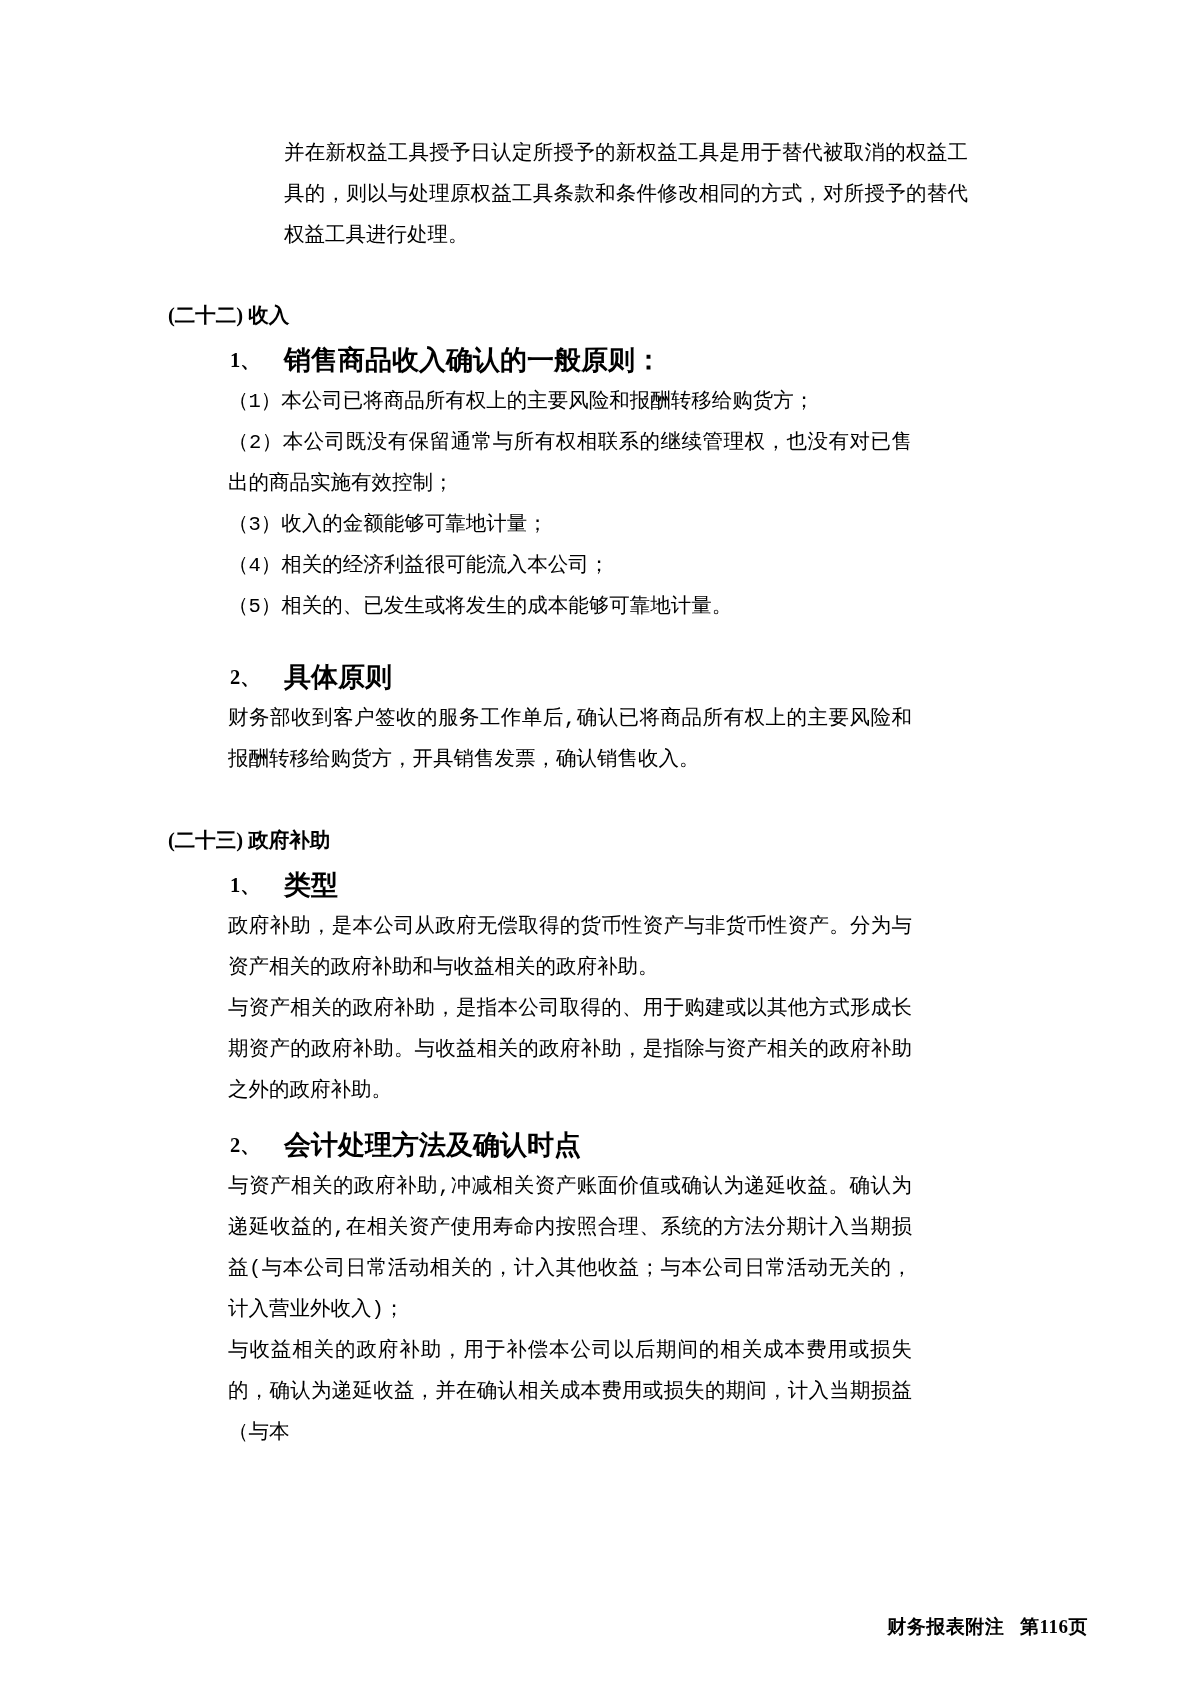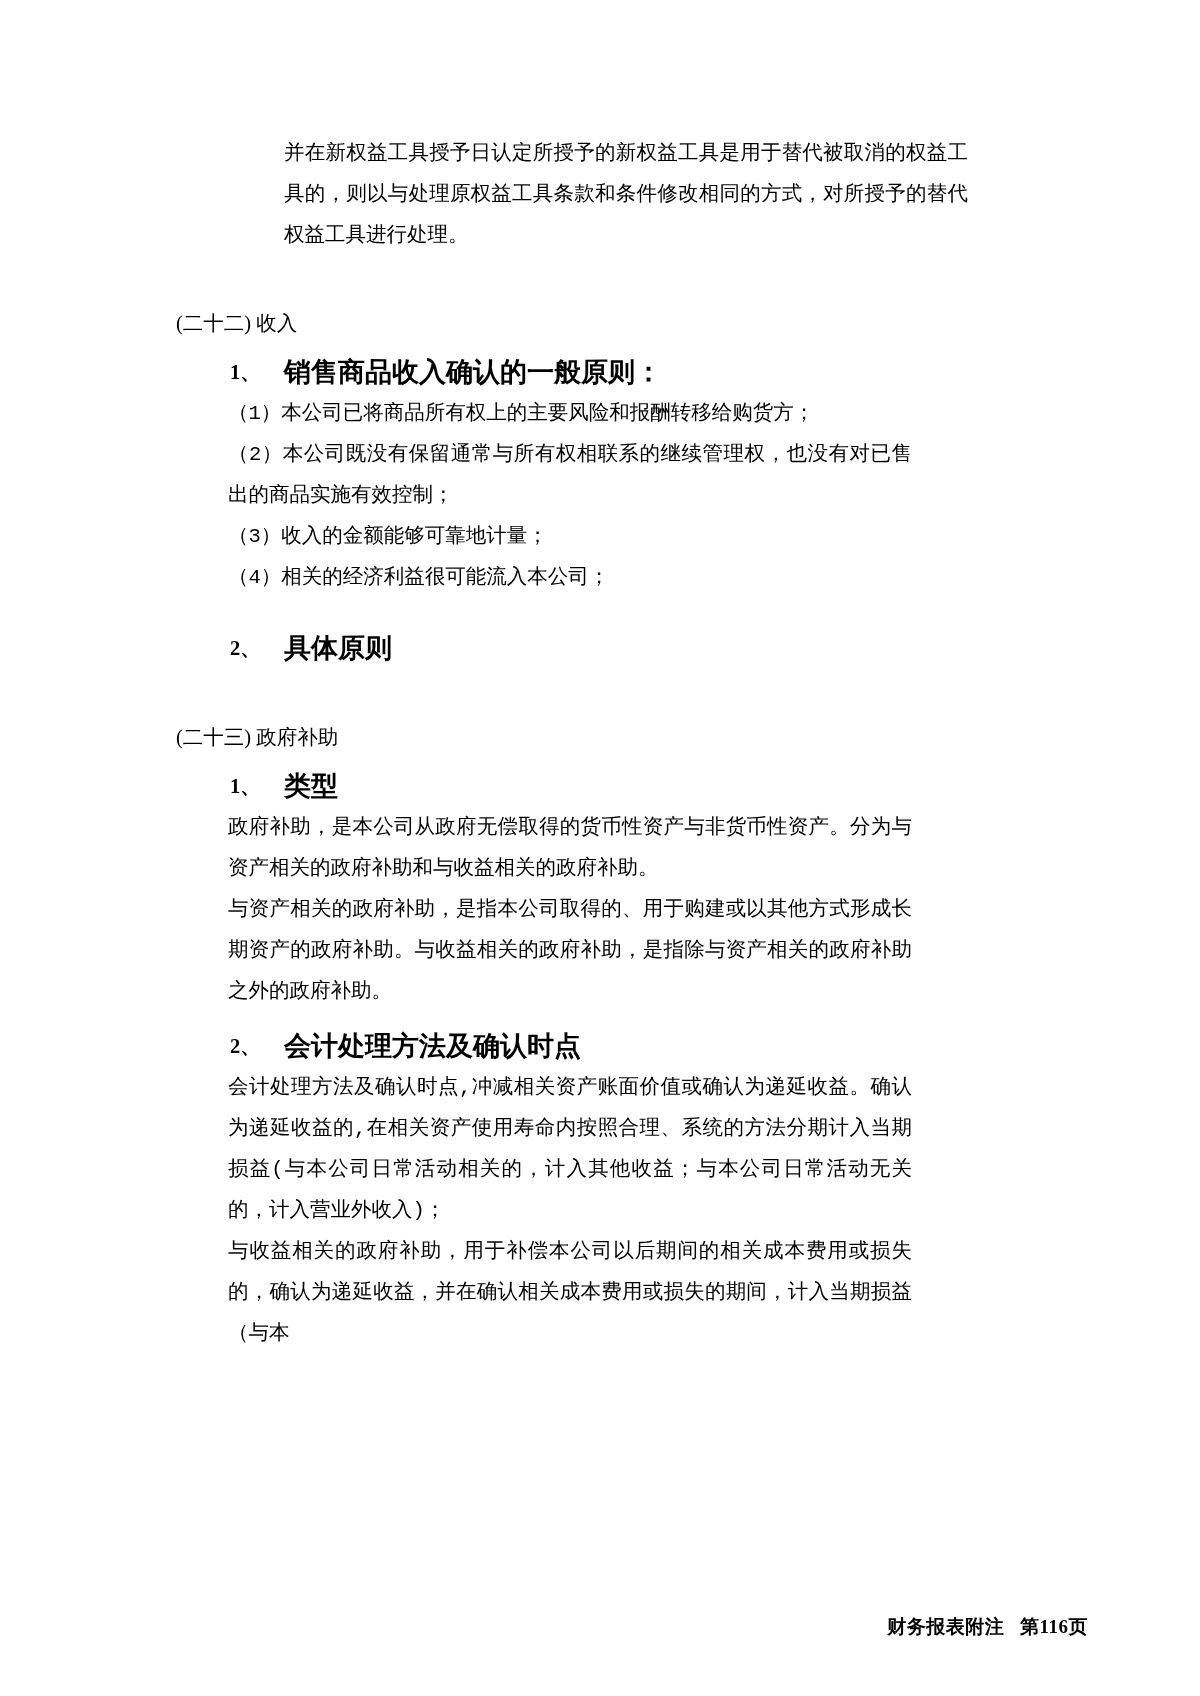--- a/index.html
+++ b/index.html
@@ -37,22 +37,22 @@
     width: 684px;
     font-family: Liberation Mono, monospace;
   }
   .first-block {
     margin-left: 116px;
     width: 684px;
   }
   .section-head {
     font-size: 20.5px;
     line-height: 41px;
-    font-weight: normal;
-    margin: 8px;
+    font-weight: bold;
+    margin: 0;
   }
   .item-row {
     display: flex;
     margin-left: 62px;
     margin-top: 4px;
   }
   .item-num {
     font-size: 20.5px;
     line-height: 41px;
     font-weight: bold;
@@ -93,46 +93,48 @@
     <h2 class="section-head">(二十二) 收入</h2>
 
     <div class="item-row">
       <span class="item-num">1、</span>
       <span class="item-title">销售商品收入确认的一般原则：</span>
     </div>
     <p class="para indent-body">（1）本公司已将商品所有权上的主要风险和报酬转移给购货方；</p>
     <p class="para indent-body">（2）本公司既没有保留通常与所有权相联系的继续管理权，也没有对已售出的商品实施有效控制；</p>
     <p class="para indent-body">（3）收入的金额能够可靠地计量；</p>
     <p class="para indent-body">（4）相关的经济利益很可能流入本公司；</p>
+    <p class="para indent-body">（5）相关的、已发生或将发生的成本能够可靠地计量。</p>
 
     <div class="gap-md"></div>
 
     <div class="item-row">
       <span class="item-num">2、</span>
       <span class="item-title">具体原则</span>
     </div>
+    <p class="para indent-body">财务部收到客户签收的服务工作单后,确认已将商品所有权上的主要风险和报酬转移给购货方，开具销售发票，确认销售收入。</p>
 
     <div class="gap-lg"></div>
 
     <h2 class="section-head">(二十三) 政府补助</h2>
 
     <div class="item-row">
       <span class="item-num">1、</span>
       <span class="item-title">类型</span>
     </div>
     <p class="para indent-body">政府补助，是本公司从政府无偿取得的货币性资产与非货币性资产。分为与资产相关的政府补助和与收益相关的政府补助。</p>
     <p class="para indent-body">与资产相关的政府补助，是指本公司取得的、用于购建或以其他方式形成长期资产的政府补助。与收益相关的政府补助，是指除与资产相关的政府补助之外的政府补助。</p>
 
     <div class="gap-sm"></div>
 
     <div class="item-row">
       <span class="item-num">2、</span>
       <span class="item-title">会计处理方法及确认时点</span>
     </div>
-    <p class="para indent-body">会计处理方法及确认时点,冲减相关资产账面价值或确认为递延收益。确认为递延收益的,在相关资产使用寿命内按照合理、系统的方法分期计入当期损益(与本公司日常活动相关的，计入其他收益；与本公司日常活动无关的，计入营业外收入)；</p>
+    <p class="para indent-body">与资产相关的政府补助,冲减相关资产账面价值或确认为递延收益。确认为递延收益的,在相关资产使用寿命内按照合理、系统的方法分期计入当期损益(与本公司日常活动相关的，计入其他收益；与本公司日常活动无关的，计入营业外收入)；</p>
     <p class="para indent-body">与收益相关的政府补助，用于补偿本公司以后期间的相关成本费用或损失的，确认为递延收益，并在确认相关成本费用或损失的期间，计入当期损益（与本</p>
 
   </div>
 
   <div class="footer">
     <span>财务报表附注</span>
     <span>&nbsp;&nbsp;</span><span>第116页</span>
   </div>
 
 </div>

